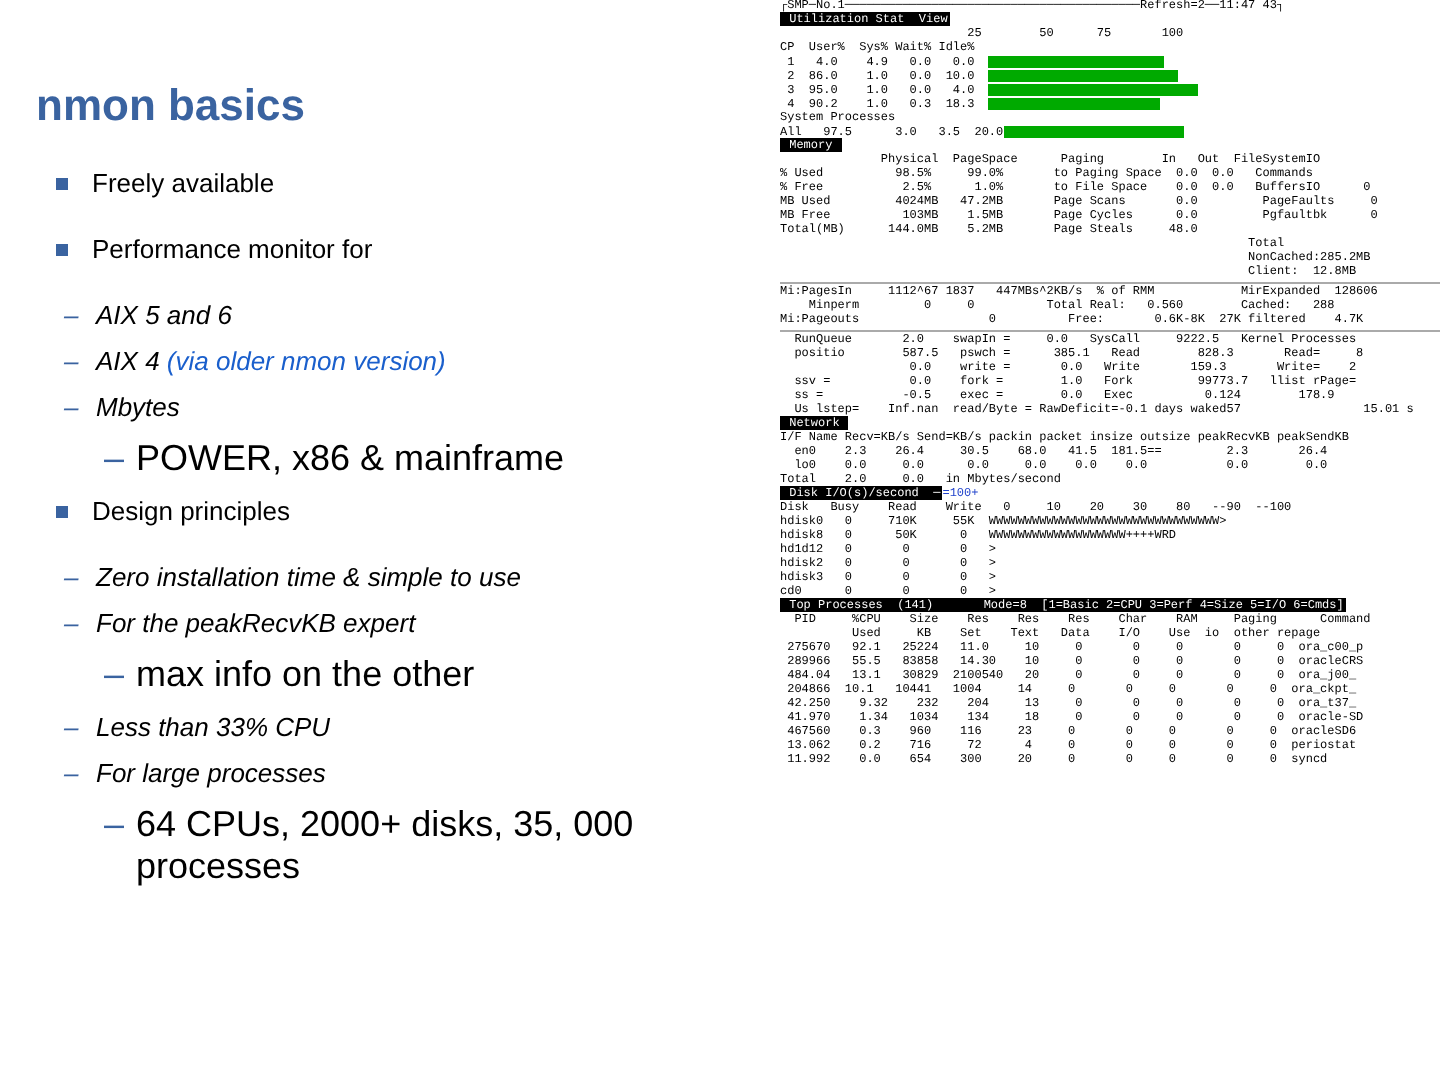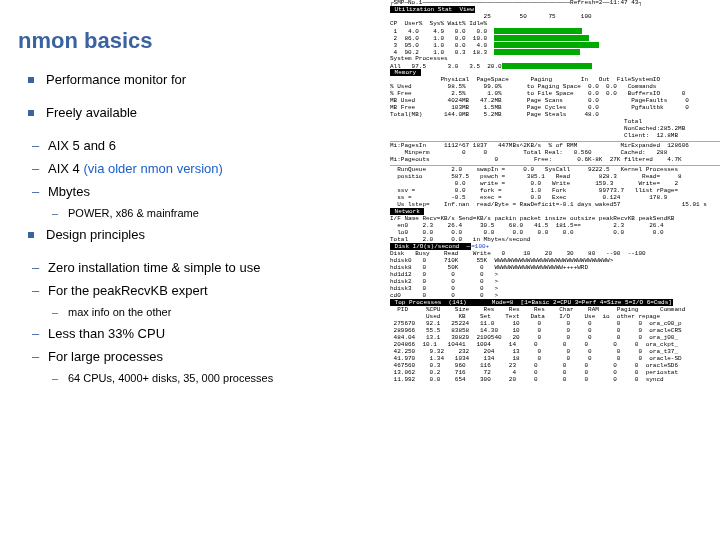--- a/index.html
+++ b/index.html
@@ -7,21 +7,21 @@
     width: 720px;
     height: 540px;
     font-family: Arial, Helvetica, sans-serif;
     background: #fff;
     position: relative;
     overflow: hidden;
   }
   .slide-left {
     position: absolute;
     left: 18px;
-    top: 28px;
+    top: 40px;
     width: 370px;
   }
   .title {
     font-size: 22px;
     font-weight: bold;
     color: #3a63a0;
     margin-bottom: 18px;
   }
   .bullets { list-style: none; }
   .l1 {
@@ -39,30 +39,31 @@
     width: 6px;
     height: 6px;
     background: #3a63a0;
   }
   .l2 {
     font-size: 13px;
     color: #000;
     margin: 8px 0 8px 14px;
     position: relative;
     padding-left: 16px;
+    font-style: italic;
   }
   .l2::before {
     content: "–";
     position: absolute;
     left: 0;
     top: 0;
     color: #3a63a0;
   }
   .l3 {
-    font-size: 11px;
+    font-size: 18px;
     color: #000;
     margin: 8px 0 8px 34px;
     position: relative;
     padding-left: 16px;
   }
   .l3::before {
     content: "–";
     position: absolute;
     left: 0;
     top: 0;
@@ -100,29 +101,29 @@
   .nmon-line { display: block; height: 7px; }
   .nmon-blue { color: #2244cc; }
   .nmon-section { border-top: 1px solid #aaa; margin-top:1px; padding-top:1px;}
 </style>
 </head>
 <body>
 
 <div class="slide-left">
   <div class="title">nmon basics</div>
   <ul class="bullets" id="bullet-root">
+      <li class="l1">Freely available</li>
       <li class="l1">Performance monitor for</li>
-      <li class="l1">Freely available</li>
       <li class="l2">AIX 5 and 6</li>
       <li class="l2">AIX 4 <span class="blue-text">(via older nmon version)</span></li>
       <li class="l2">Mbytes</li>
       <li class="l3">POWER, x86 &amp; mainframe</li>
       <li class="l1">Design principles</li>
       <li class="l2">Zero installation time &amp; simple to use</li>
       <li class="l2">For the peakRecvKB expert</li>
       <li class="l3">max info on the other</li>
       <li class="l2">Less than 33% CPU</li>
       <li class="l2">For large processes</li>
-      <li class="l3">64 CPUs, 4000+ disks, 35, 000 processes</li>
+      <li class="l3">64 CPUs, 2000+ disks, 35, 000 processes</li>
     </ul>
 </div>
 
 <div class="nmon-panel" id="nmon-root"><span class="nmon-line">┌SMP─No.1─────────────────────────────────────────Refresh=2──11:47 43┐</span><span class="nmon-line"><span class="nmon-invert"> Utilization Stat  View</span></span><span class="nmon-line">                          25        50      75       100</span><span class="nmon-line">CP  User%  Sys% Wait% Idle%</span><span class="nmon-line"> 1   4.0    4.9   0.0   0.0  <span class="nmon-bar" style="width:88px"> </span></span><span class="nmon-line"> 2  86.0    1.0   0.0  10.0  <span class="nmon-bar" style="width:94.60000000000001px"> </span></span><span class="nmon-line"> 3  95.0    1.0   0.0   4.0  <span class="nmon-bar" style="width:104.50000000000001px"> </span></span><span class="nmon-line"> 4  90.2    1.0   0.3  18.3  <span class="nmon-bar" style="width:85.80000000000001px"> </span></span><span class="nmon-line">System Processes</span><span class="nmon-line">All   97.5      3.0   3.5  20.0<span class="nmon-bar" style="width:90px"> </span></span><span class="nmon-line"><span class="nmon-invert"> Memory </span></span><span class="nmon-line">              Physical  PageSpace      Paging        In   Out  FileSystemIO</span><span class="nmon-line">% Used          98.5%     99.0%       to Paging Space  0.0  0.0   Commands</span><span class="nmon-line">% Free           2.5%      1.0%       to File Space    0.0  0.0   BuffersIO      0</span><span class="nmon-line">MB Used         4024MB   47.2MB       Page Scans       0.0         PageFaults     0</span><span class="nmon-line">MB Free          103MB    1.5MB       Page Cycles      0.0         Pgfaultbk      0</span><span class="nmon-line">Total(MB)      144.0MB    5.2MB       Page Steals     48.0</span><span class="nmon-line">                                                                 Total       </span><span class="nmon-line">                                                                 NonCached:285.2MB</span><span class="nmon-line">                                                                 Client:  12.8MB</span><div class="nmon-section"></div><span class="nmon-line">Mi:PagesIn     1112^67 1837   447MBs^2KB/s  % of RMM            MirExpanded  128606</span><span class="nmon-line">    Minperm         0     0          Total Real:   0.560        Cached:   288</span><span class="nmon-line">Mi:Pageouts                  0          Free:       0.6K-8K  27K filtered    4.7K</span><div class="nmon-section"></div><span class="nmon-line">  RunQueue       2.0    swapIn =     0.0   SysCall     9222.5   Kernel Processes</span><span class="nmon-line">  positio        587.5   pswch =      385.1   Read        828.3       Read=     8</span><span class="nmon-line">                  0.0    write =       0.0   Write       159.3       Write=    2</span><span class="nmon-line">  ssv =           0.0    fork =        1.0   Fork         99773.7   llist rPage=</span><span class="nmon-line">  ss =           -0.5    exec =        0.0   Exec          0.124        178.9</span><span class="nmon-line">  Us lstep=    Inf.nan  read/Byte = RawDeficit=-0.1 days waked57                 15.01 s</span><span class="nmon-line"><span class="nmon-invert"> Network </span></span><span class="nmon-line">I/F Name Recv=KB/s Send=KB/s packin packet insize outsize peakRecvKB peakSendKB</span><span class="nmon-line">  en0    2.3    26.4     30.5    68.0   41.5  181.5==         2.3       26.4</span><span class="nmon-line">  lo0    0.0     0.0      0.0     0.0    0.0    0.0           0.0        0.0</span><span class="nmon-line">Total    2.0     0.0   in Mbytes/second</span><span class="nmon-line"><span class="nmon-invert"> Disk I/O(s)/second  ─</span><span class="nmon-blue">=100+</span></span><span class="nmon-line">Disk   Busy    Read    Write   0     10    20    30    80   --90  --100</span><span class="nmon-line">hdisk0   0     710K     55K  WWWWWWWWWWWWWWWWWWWWWWWWWWWWWWWW&gt;</span><span class="nmon-line">hdisk8   0      50K      0   WWWWWWWWWWWWWWWWWWW++++WRD</span><span class="nmon-line">hd1d12   0       0       0   &gt;</span><span class="nmon-line">hdisk2   0       0       0   &gt;</span><span class="nmon-line">hdisk3   0       0       0   &gt;</span><span class="nmon-line">cd0      0       0       0   &gt;</span><span class="nmon-line"><span class="nmon-invert"> Top Processes  (141)       Mode=8  [1=Basic 2=CPU 3=Perf 4=Size 5=I/O 6=Cmds]</span></span><span class="nmon-line">  PID     %CPU    Size    Res    Res    Res    Char    RAM     Paging      Command</span><span class="nmon-line">          Used     KB    Set    Text   Data    I/O    Use  io  other repage</span><span class="nmon-line"> 275670   92.1   25224   11.0     10     0       0     0       0     0  ora_c00_p</span><span class="nmon-line"> 289966   55.5   83858   14.30    10     0       0     0       0     0  oracleCRS</span><span class="nmon-line"> 484.04   13.1   30829  2100540   20     0       0     0       0     0  ora_j00_</span><span class="nmon-line"> 204866  10.1   10441   1004     14     0       0     0       0     0  ora_ckpt_</span><span class="nmon-line"> 42.250    9.32    232    204     13     0       0     0       0     0  ora_t37_</span><span class="nmon-line"> 41.970    1.34   1034    134     18     0       0     0       0     0  oracle-SD</span><span class="nmon-line"> 467560    0.3    960    116     23     0       0     0       0     0  oracleSD6</span><span class="nmon-line"> 13.062    0.2    716     72      4     0       0     0       0     0  periostat</span><span class="nmon-line"> 11.992    0.0    654    300     20     0       0     0       0     0  syncd</span></div>
 
 </body></html>

